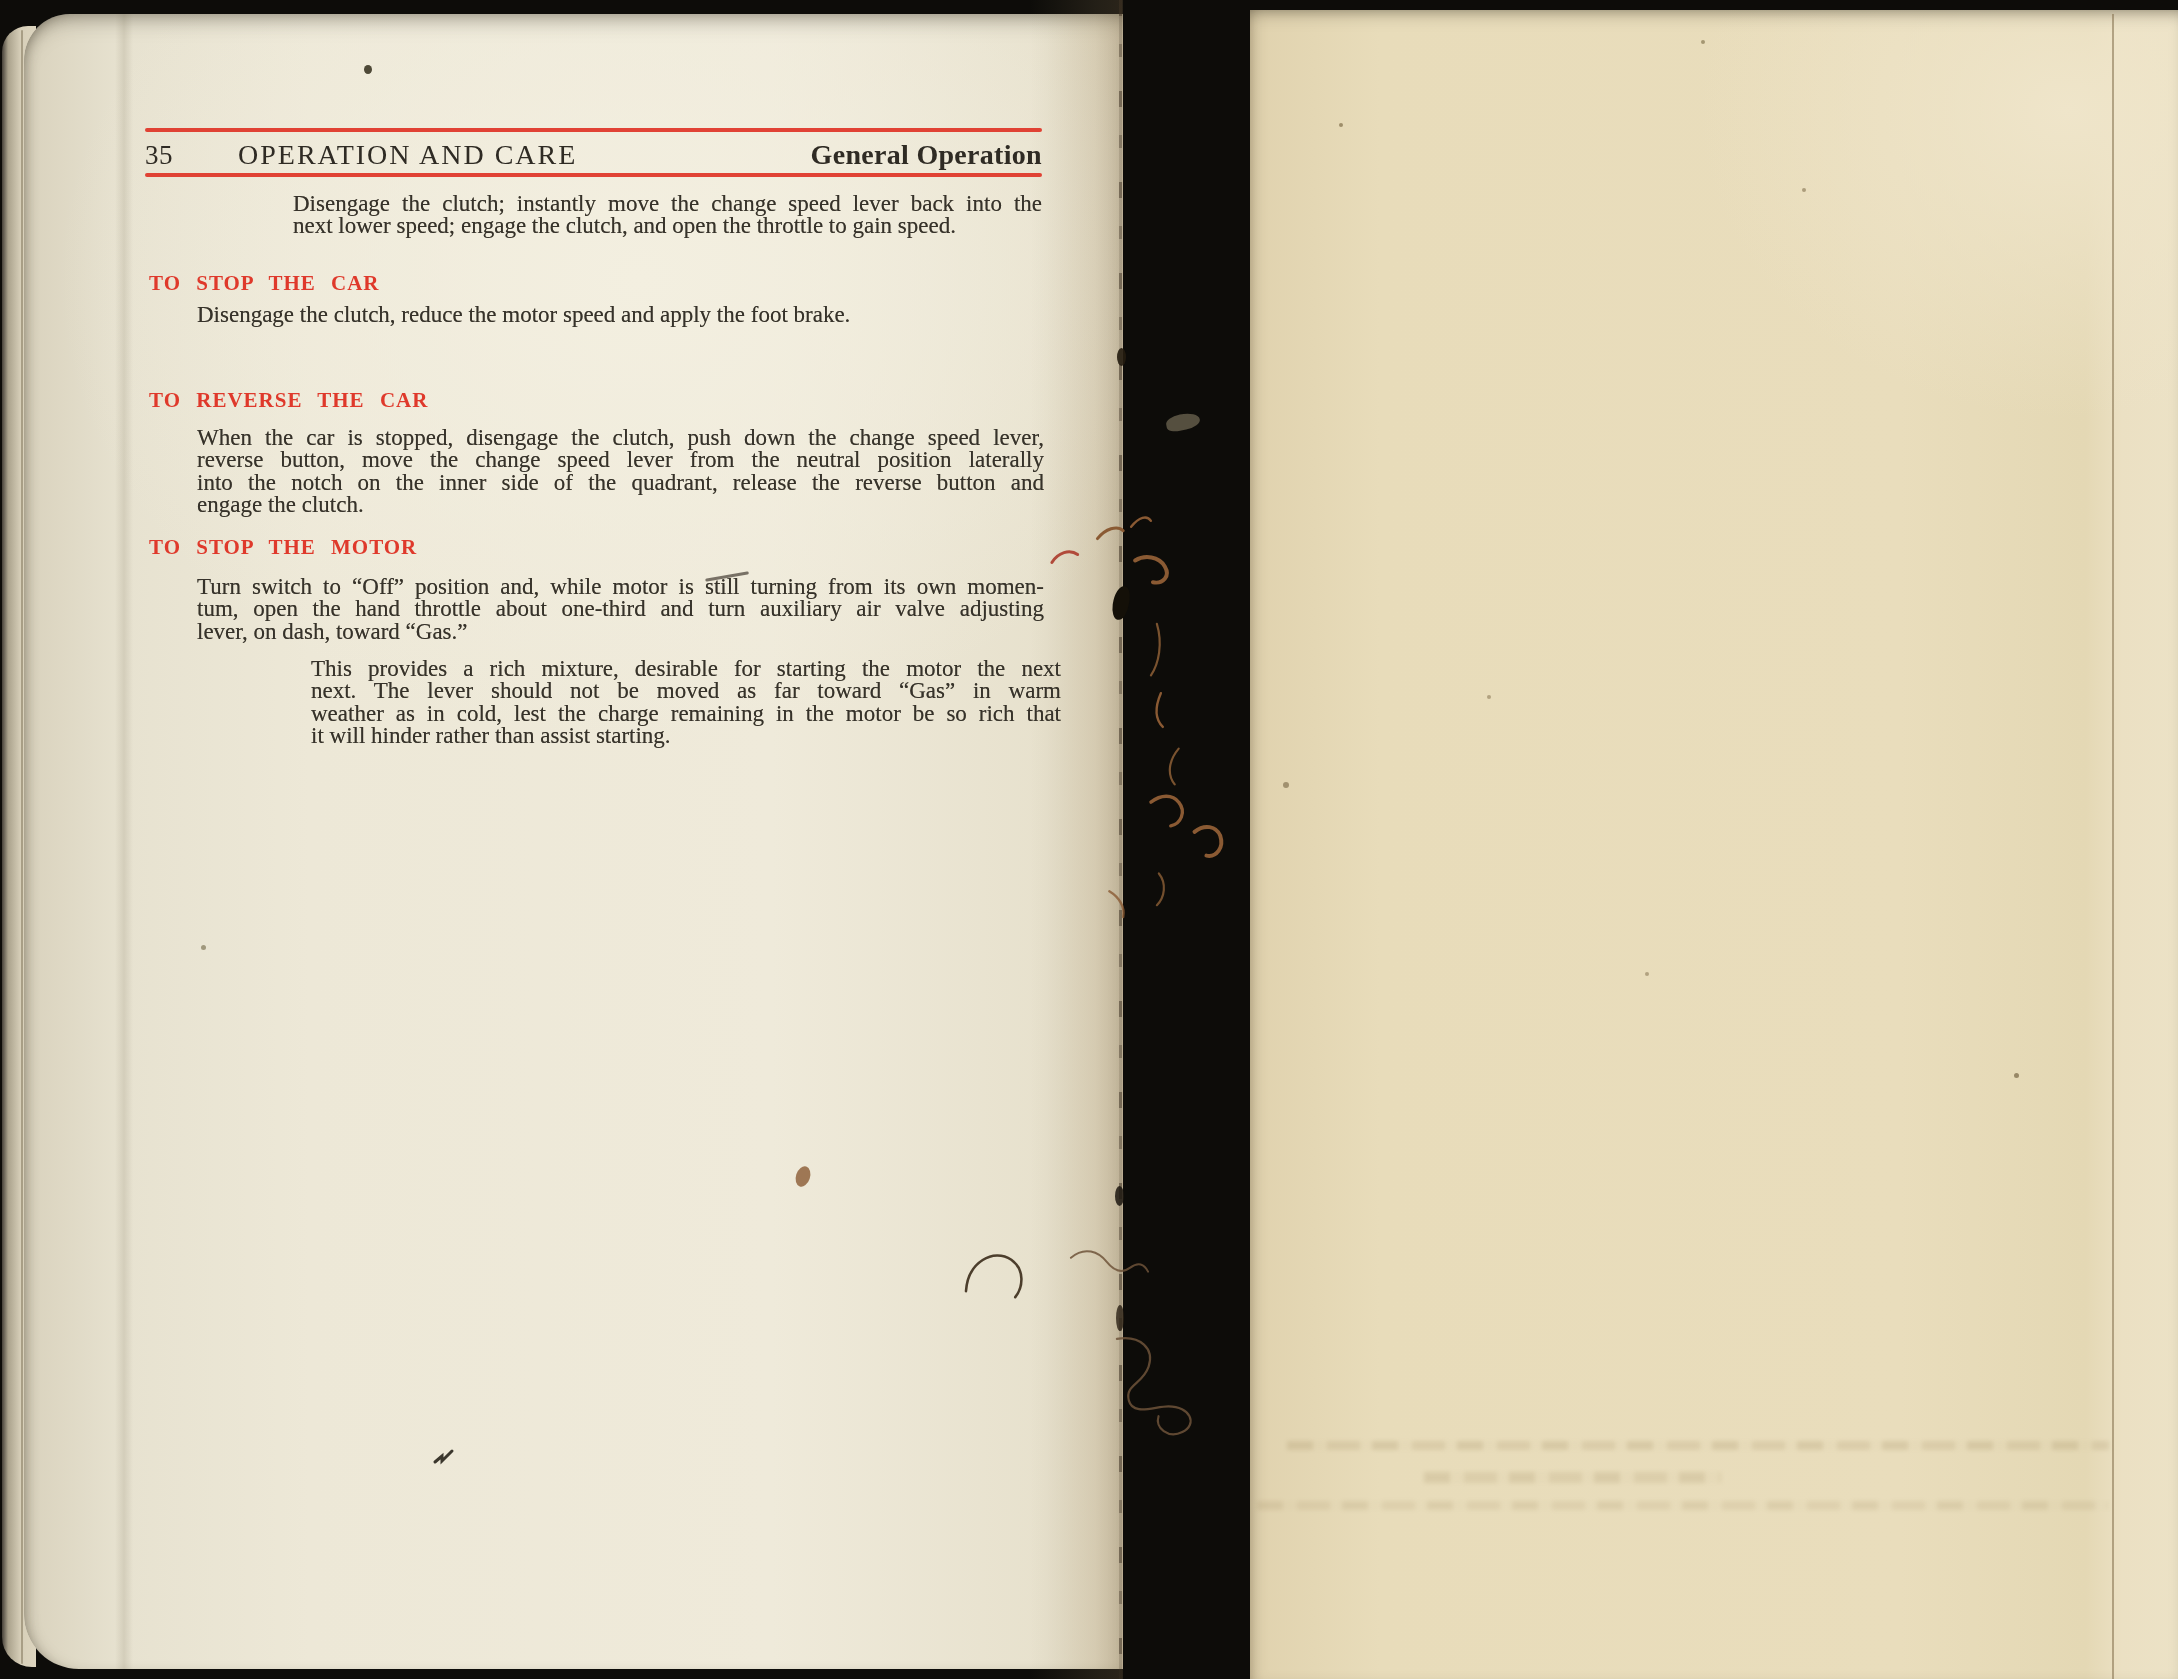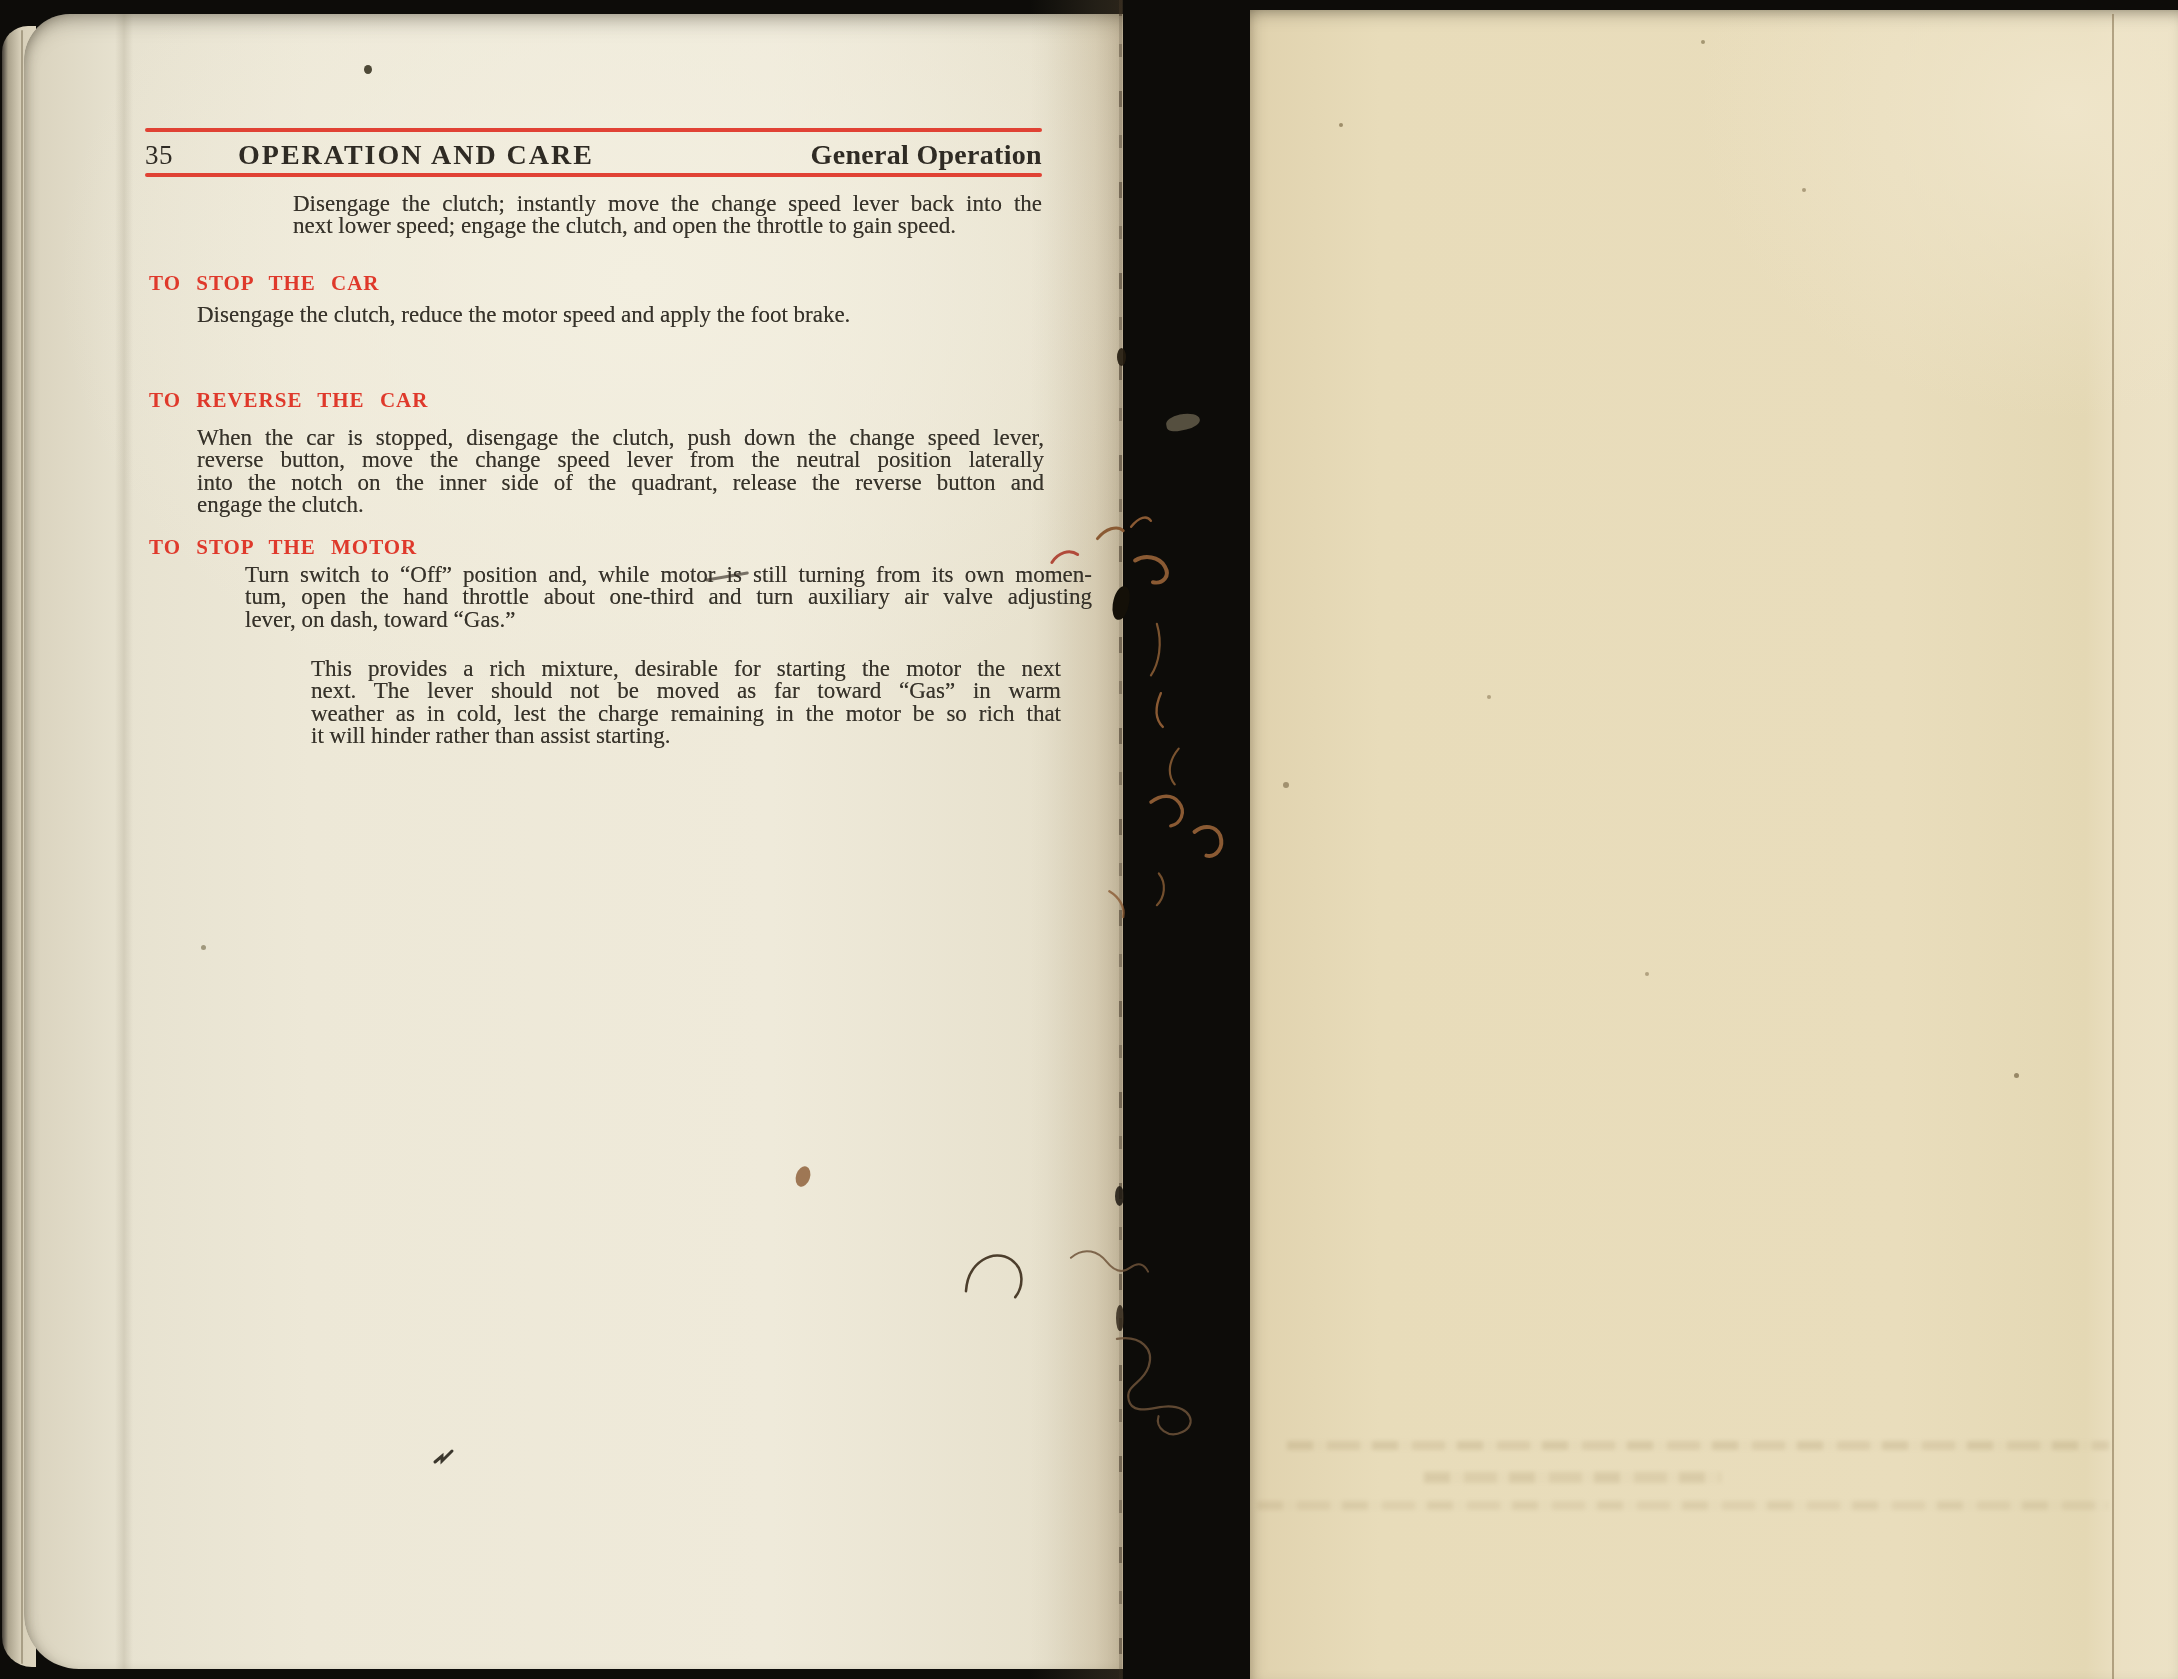--- a/index.html
+++ b/index.html
@@ -58,21 +58,21 @@
   
   .rule{
     position:absolute;height:4px;border-radius:2px;
     background:var(--red);opacity:.95;
   }
   .hdr-row{
     position:absolute;left:145px;top:139px;width:897px;
     display:flex;align-items:baseline;color:#2f2b24;
   }
   .hdr-num{font-size:27px;letter-spacing:0.5px;}
-  .hdr-title{font-size:28px;font-weight:bold;letter-spacing:2px;margin-left:65px;}
+  .hdr-title{font-size:28px;font-weight:normal;letter-spacing:2px;margin-left:65px;}
   .hdr-spacer{flex:1;}
   .hdr-right{font-size:28px;font-weight:bold;letter-spacing:0.3px;}
   .red-h{
     position:absolute;color:var(--red);font-weight:bold;
     font-size:21px;line-height:25px;letter-spacing:1px;word-spacing:9px;
   }
   .tblock{
     position:absolute;color:#36322a;font-size:23px;line-height:22.4px;
     text-shadow:0 0 0.5px rgba(45,40,28,.55);
   }
@@ -128,21 +128,21 @@
 
   <div class="red-h" style="left:149px;top:388px;">TO REVERSE THE CAR</div>
   <div class="tblock" style="left:197px;top:427px;width:847px;">
     <div class="line">When the car is stopped, disengage the clutch, push down the change speed lever,</div>
     <div class="line">reverse button, move the change speed lever from the neutral position laterally</div>
     <div class="line">into the notch on the inner side of the quadrant, release the reverse button and</div>
     <div class="line last">engage the clutch.</div>
   </div>
 
   <div class="red-h" style="left:149px;top:535px;">TO STOP THE MOTOR</div>
-  <div class="tblock" style="left:197px;top:564px;width:847px;margin-left:48px;">
+  <div class="tblock" style="left:197px;top:576px;width:847px;">
     <div class="line">Turn switch to “Off” position and, while motor is still turning from its own momen-</div>
     <div class="line">tum, open the hand throttle about one-third and turn auxiliary air valve adjusting</div>
     <div class="line last">lever, on dash, toward “Gas.”</div>
   </div>
 
   <div class="strike" style="left:705px;top:575px;width:44px;height:2.5px;"></div>
 
   <div class="tblock" style="left:311px;top:634px;width:750px;margin-top:24px;">
     <div class="line">This provides a rich mixture, desirable for starting the motor the next</div>
     <div class="line">next.  The lever should not be moved as far toward “Gas” in warm</div>

